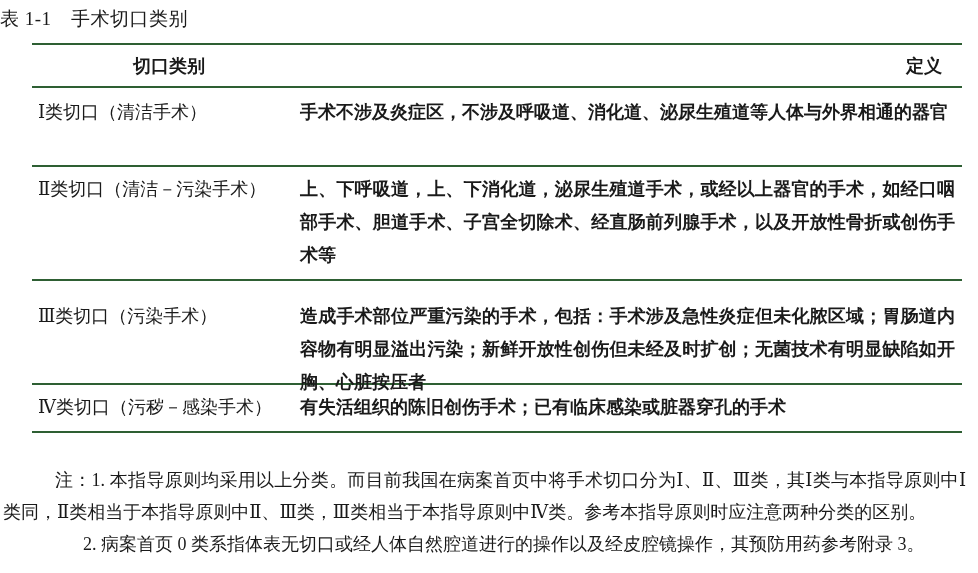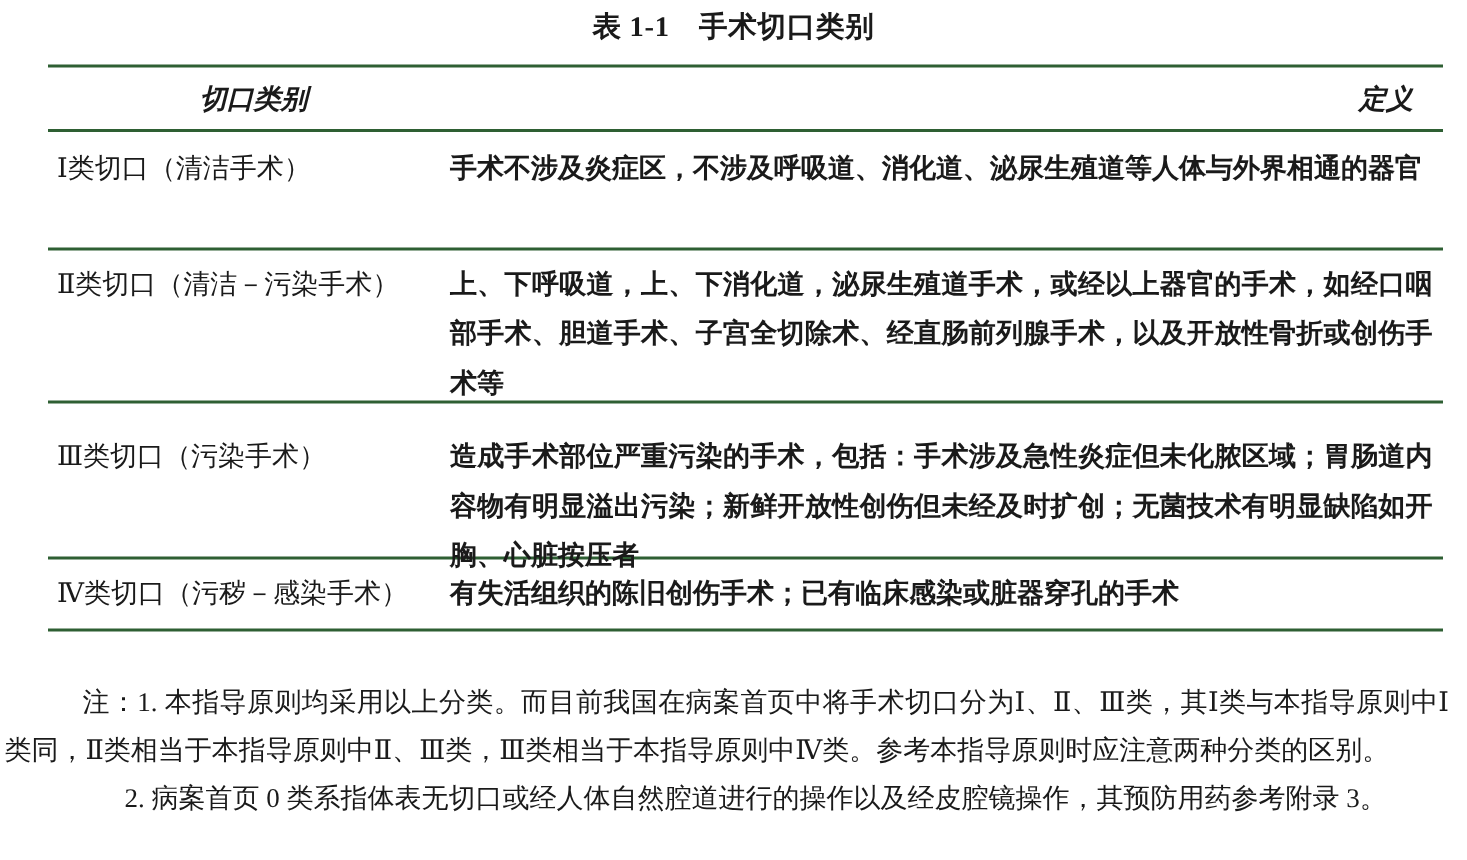--- a/index.html
+++ b/index.html
@@ -15,23 +15,23 @@
   }
   .page {
     position: relative;
     width: 978px;
     height: 573px;
     background: var(--background);
     overflow: hidden;
   }
   .doc-title {
     padding-top: 7px;
-    text-align: center;
+    text-align: left;
     font-size: 19px;
-    font-weight: bold;
+    font-weight: normal;
     line-height: 24px;
     letter-spacing: 0.5px;
   }
   .incision-table {
     margin: 12px 16px 0 32px;
     width: 930px;
     border-top: 2px solid var(--rule);
     font-size: 18px;
   }
   .trow {
@@ -44,34 +44,33 @@
     padding-left: 6px;
   }
   .col-def {
     flex: 1;
     padding-right: 7px;
   }
   .thead-row {
     height: 43px;
     align-items: center;
     font-weight: bold;
-    font-style: italic;
   }
   .th-cat { text-align: center; }
   .th-def { text-align: right; padding-right: 20px; }
   .data-row {
     line-height: 33px;
   }
   .data-row .col-def {
     text-align: justify;
     text-justify: inter-ideograph;
     font-weight: bold;
   }
   .row-1 { height: 79px;  padding-top: 8px; }
-  .row-2 { height: 102px; padding-top: 6px; }
+  .row-2 { height: 114px; padding-top: 6px; }
   .row-3 { height: 104px; padding-top: 19px; }
   .row-4 { height: 48px;  padding-top: 6px; }
   .notes {
     margin: 12px 12px 0 3px;
     font-size: 18px;
     line-height: 32px;
   }
   .note-p {
     text-align: justify;
     text-justify: inter-ideograph;

